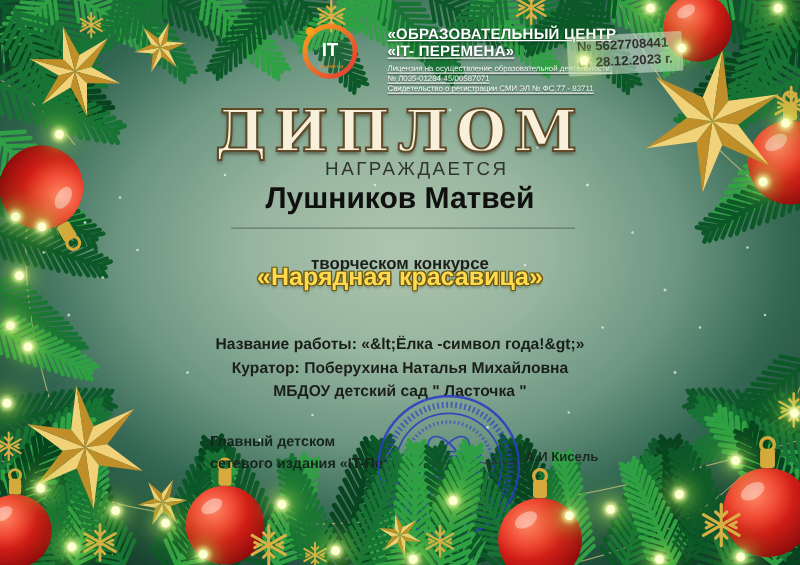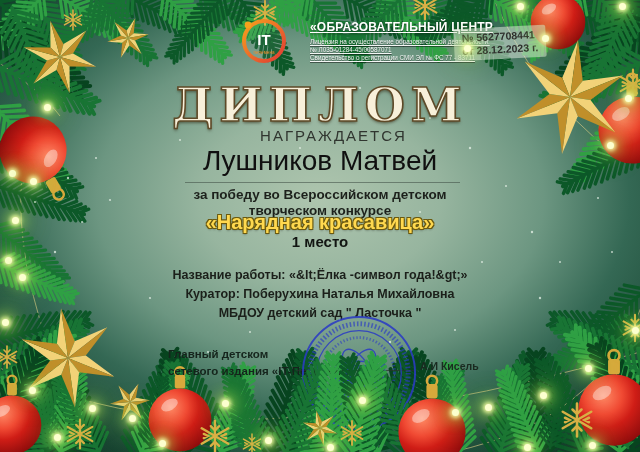--- a/index.html
+++ b/index.html
@@ -26,21 +26,21 @@
     position:absolute;left:454px;top:27px;z-index:2;transform:rotate(-3deg);
     background:rgba(222,233,223,.55);border-radius:2px;padding:3px 8px;
     color:#2e2e2e;font-size:10.5px;font-weight:bold;line-height:13px;white-space:nowrap;
   }
   .title{
     top:78px;font-family:"DejaVu Serif",serif;font-weight:700;font-size:46px;letter-spacing:6px;
     color:#f8f0da;-webkit-text-stroke:1.6px #5e4a28;
     text-shadow:0 2px 3px rgba(40,28,8,.55);
   }
   .award{top:127px;font-size:15px;letter-spacing:2px;color:#30352f;margin-left:27px;}
-  .recipient{top:145px;font-size:28px;font-weight:normal;color:#101010;}
+  .recipient{top:145px;font-size:24px;font-weight:bold;color:#101010;}
   .rule{position:absolute;left:185px;top:182px;width:275px;height:1px;background:rgba(60,75,65,.55);}
   .reason{font-size:13.5px;font-weight:600;color:#1d211c;}
   .r1{top:187px;} .r2{top:203px;}
   .contest{top:211px;font-size:20px;font-weight:700;color:#ffd94f;
     text-shadow:-1px -1px 0 #6b5a10,1px -1px 0 #6b5a10,-1px 1px 0 #6b5a10,1px 1px 0 #6b5a10,0 2px 2px rgba(0,0,0,.25);}
   .place{top:233px;font-size:15px;font-weight:bold;color:#121512;}
   .detail{font-size:12.5px;font-weight:600;color:#1b1f1a;}
   .d0{top:249px;} .d1{top:268px;} .d2{top:287px;text-align:center;} .d3{top:306px;}
   .signrole{position:absolute;left:168px;color:#15241c;font-size:11.5px;font-weight:600;}
   .sr1{top:348px;} .sr2{top:365px;}
@@ -257,40 +257,39 @@
         </defs>
         <circle cx="28" cy="27" r="20" fill="rgba(255,255,255,0.07)" stroke="url(#lgrad)" stroke-width="4"></circle>
         <circle cx="12" cy="11" r="3.4" fill="#f6a21c"></circle>
         <text x="28" y="31" text-anchor="middle" font-size="15" font-weight="bold" fill="#ffffff">IT</text>
         <text x="28" y="40" text-anchor="middle" font-size="4.6" fill="#f08a2a">перемена</text>
       </svg>
     </div>
 
     <div class="orgblock">
       <div class="orgline">«ОБРАЗОВАТЕЛЬНЫЙ ЦЕНТР</div>
+      <div class="orgline">«IT- ПЕРЕМЕНА»</div>
       <div class="licblock">
         <div>Лицензия на осуществление образовательной деятельности:</div>
         <div>№ Л035-01284-45/00587071</div>
         <div>Свидетельство о регистрации СМИ ЭЛ № ФС 77 - 83711</div>
       </div>
     </div>
 
     <div class="badge">
       <div>№ 5627708441</div>
       <div>от 28.12.2023 г.</div>
     </div>
 
     <div class="center title">ДИПЛОМ</div>
     <div class="center award">НАГРАЖДАЕТСЯ</div>
     <div class="center recipient">Лушников Матвей</div>
     <div class="rule"></div>
-    <div class="center reason r1">за победу во Всероссийском детском</div>
     <div class="center reason r2">творческом конкурсе</div>
     <div class="center contest">«Нарядная красавица»</div>
-    <div class="center place">1 место</div>
     <div class="center detail d1">Название работы: «&amp;lt;Ёлка -символ года!&amp;gt;»</div>
     <div class="center detail d2">Куратор: Поберухина Наталья Михайловна</div>
     <div class="center detail d3">МБДОУ детский сад " Ласточка "</div>
 
     <div class="signrole sr1">Главный детском</div>
     <div class="signrole sr2">сетевого издания «IT-Перемена»</div>
     <div class="sigline"></div>
     <div class="signname">А.И Кисель</div>
 
     <div class="stamp">

